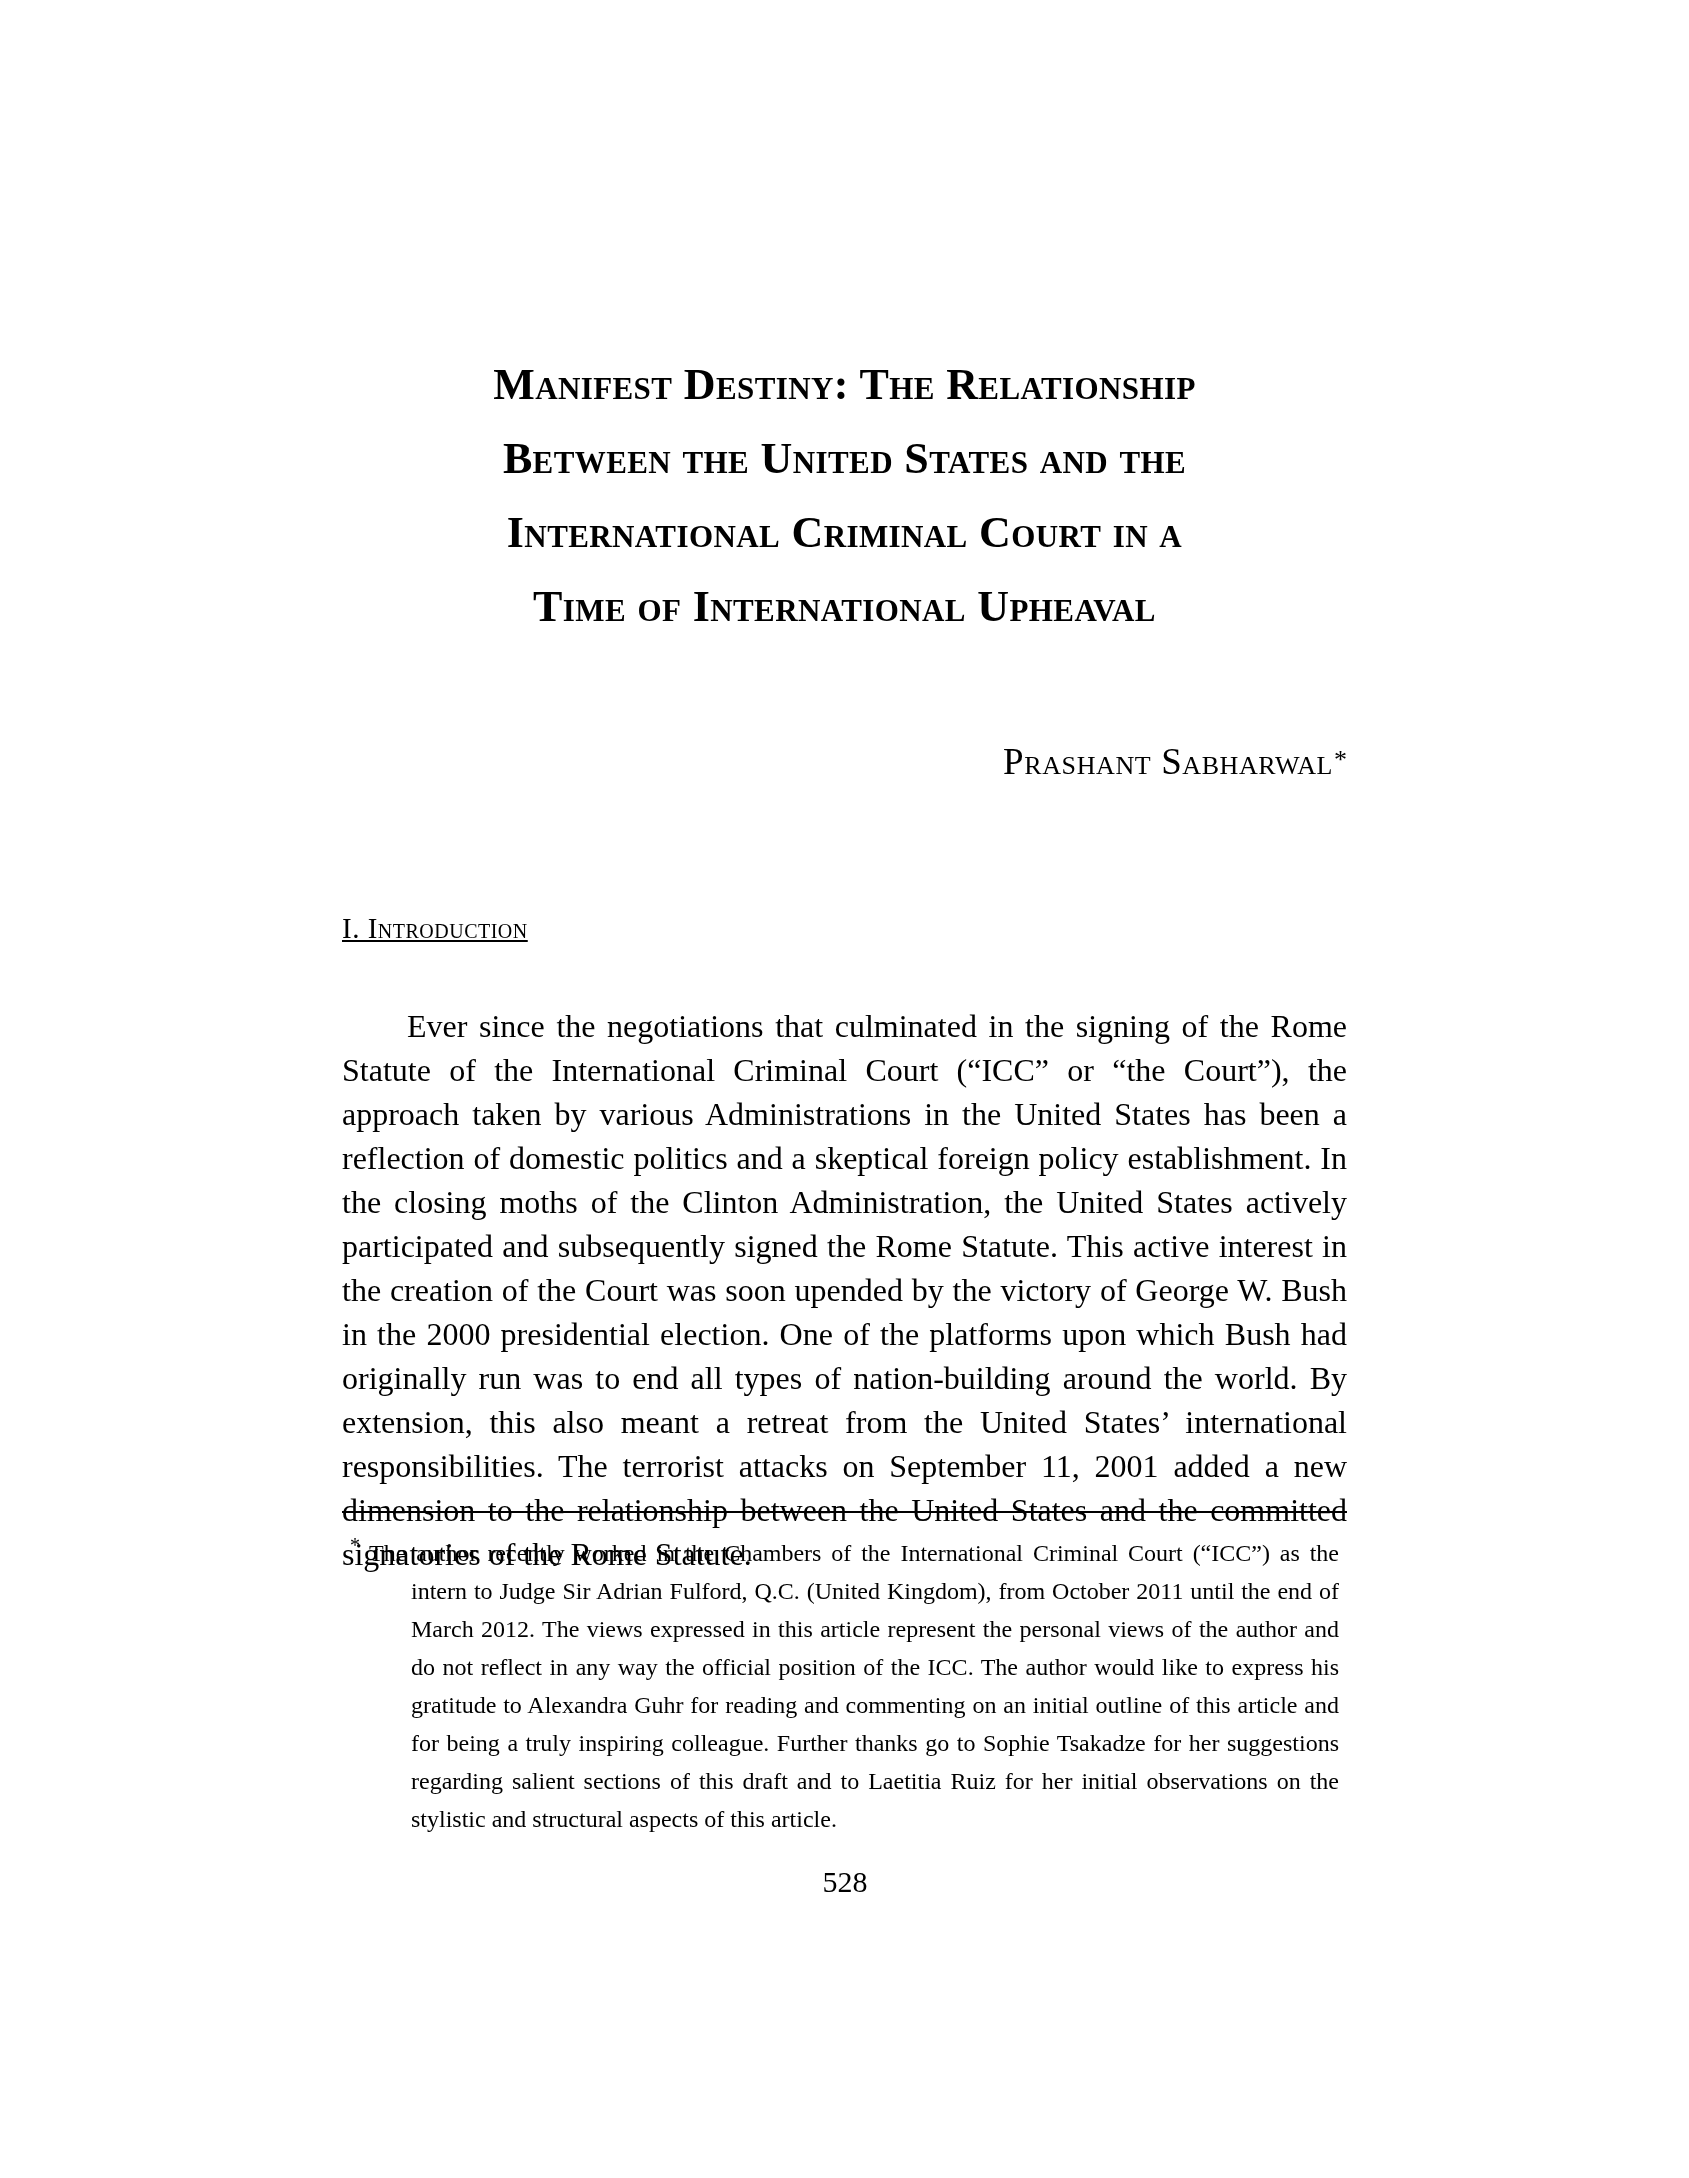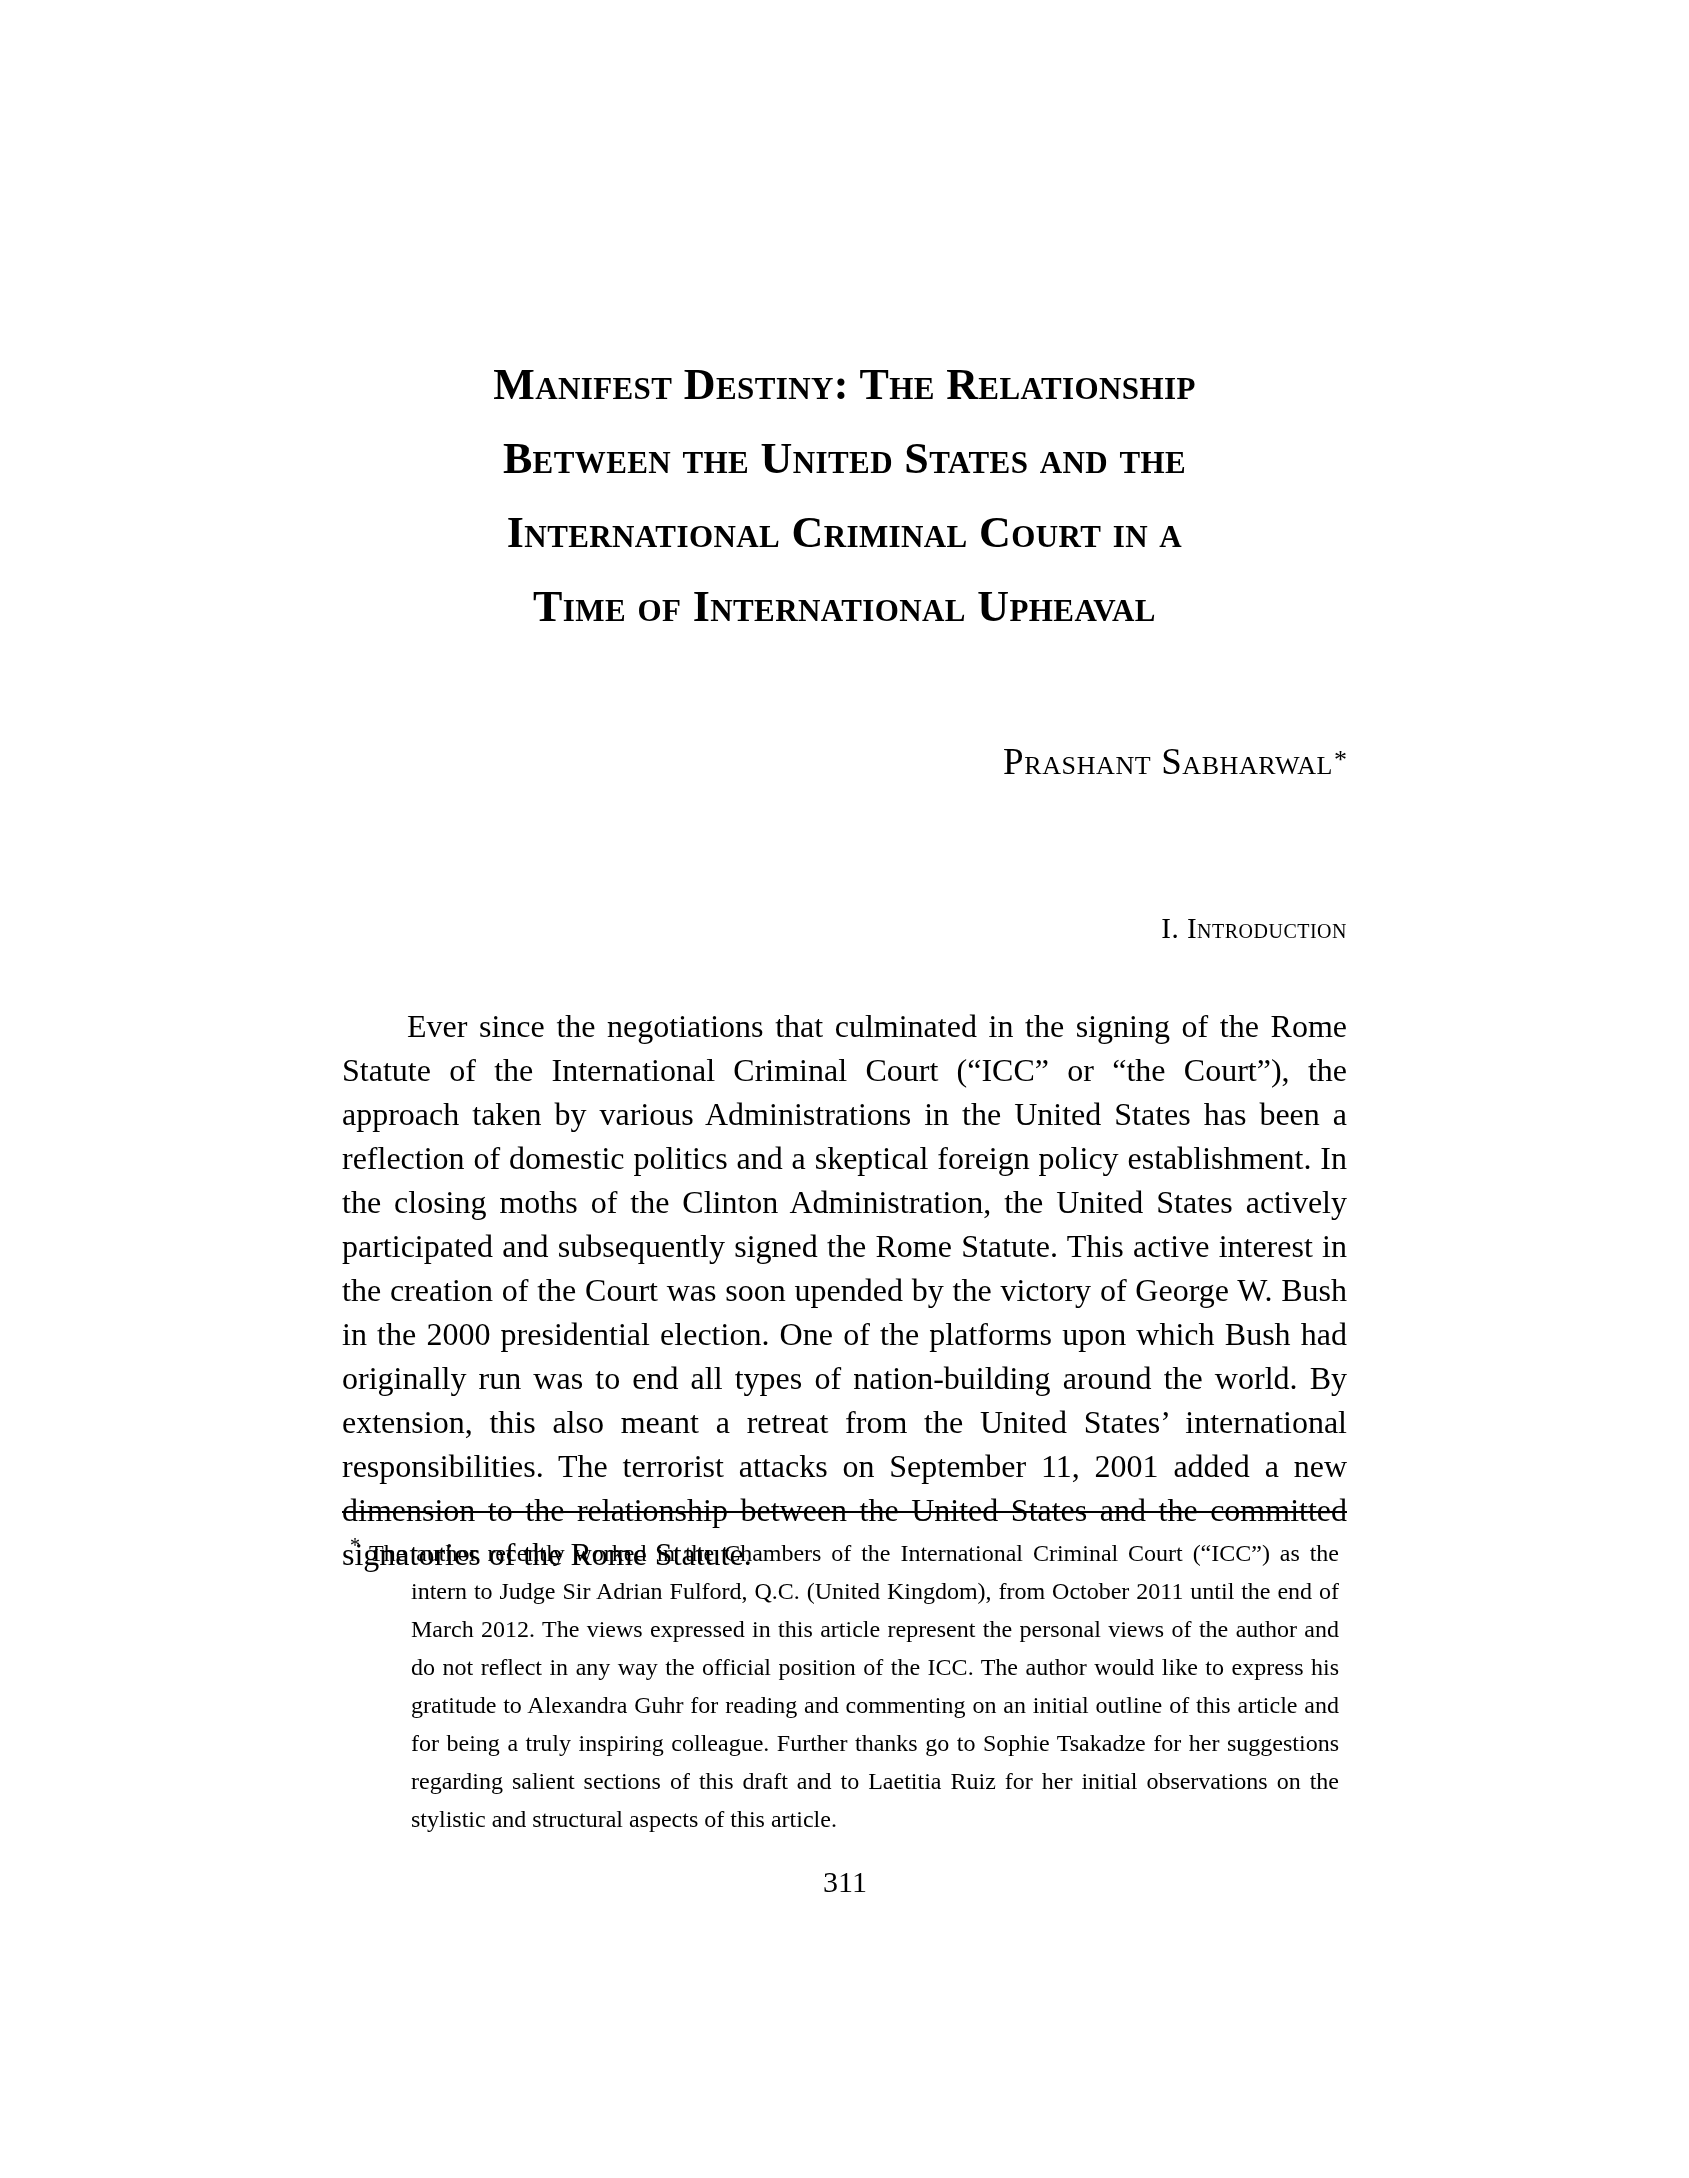--- a/index.html
+++ b/index.html
@@ -60,24 +60,25 @@
   .author-note-marker {
     font-size: 26px;
     vertical-align: super;
     line-height: 0;
     margin-left: 1px;
   }
 
   
   .section-heading {
     margin-top: 129px;
-    text-align: right;
+    text-align: left;
     font-size: 29px;
     font-variant: small-caps;
     letter-spacing: 0.5px;
+    text-decoration: underline;
   }
 
   
   .body-block {
     margin-top: 59px;
   }
 
   .body-paragraph {
     font-size: 32px;
     line-height: 44px;
@@ -153,16 +154,16 @@
       <p class="body-paragraph">Ever since the negotiations that culminated in the signing of the Rome Statute of the International Criminal Court (“ICC” or “the Court”), the approach taken by various Administrations in the United States has been a reflection of domestic politics and a skeptical foreign policy establishment. In the closing moths of the Clinton Administration, the United States actively participated and subsequently signed the Rome Statute. This active interest in the creation of the Court was soon upended by the victory of George W. Bush in the 2000 presidential election. One of the platforms upon which Bush had originally run was to end all types of nation-building around the world. By extension, this also meant a retreat from the United States’ international responsibilities. The terrorist attacks on September 11, 2001 added a new dimension to the relationship between the United States and the committed signatories of the Rome Statute.</p>
     </div>
 
   </div>
 
   <div class="footnote-area">
     <div class="footnote-rule"></div>
     <p class="footnote"><span class="footnote-marker">*</span><span>The author recently worked in the Chambers of the International Criminal Court (“ICC”) as the intern to Judge Sir Adrian Fulford, Q.C. (United Kingdom), from October 2011 until the end of March 2012. The views expressed in this article represent the personal views of the author and do not reflect in any way the official position of the ICC. The author would like to express his gratitude to Alexandra Guhr for reading and commenting on an initial outline of this article and for being a truly inspiring colleague. Further thanks go to Sophie Tsakadze for her suggestions regarding salient sections of this draft and to Laetitia Ruiz for her initial observations on the stylistic and structural aspects of this article.</span></p>
   </div>
 
-  <div class="page-number">311</div>
+  <div class="page-number">528</div>
 
 </div>
 
 
 </body></html>

